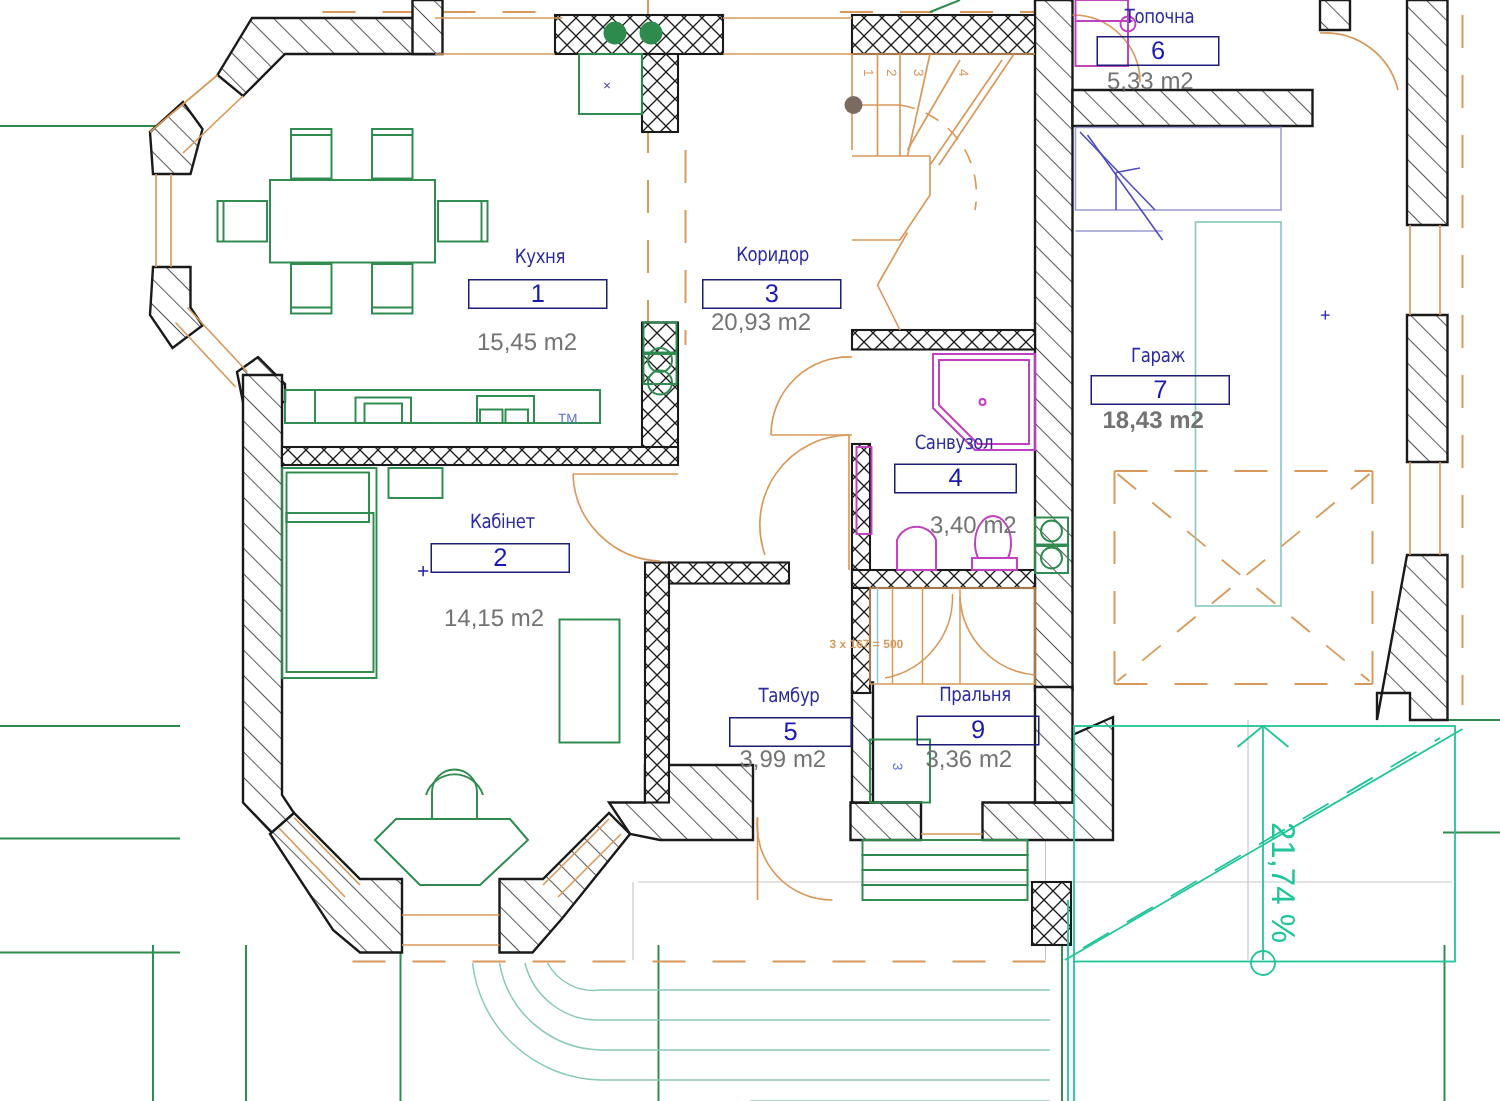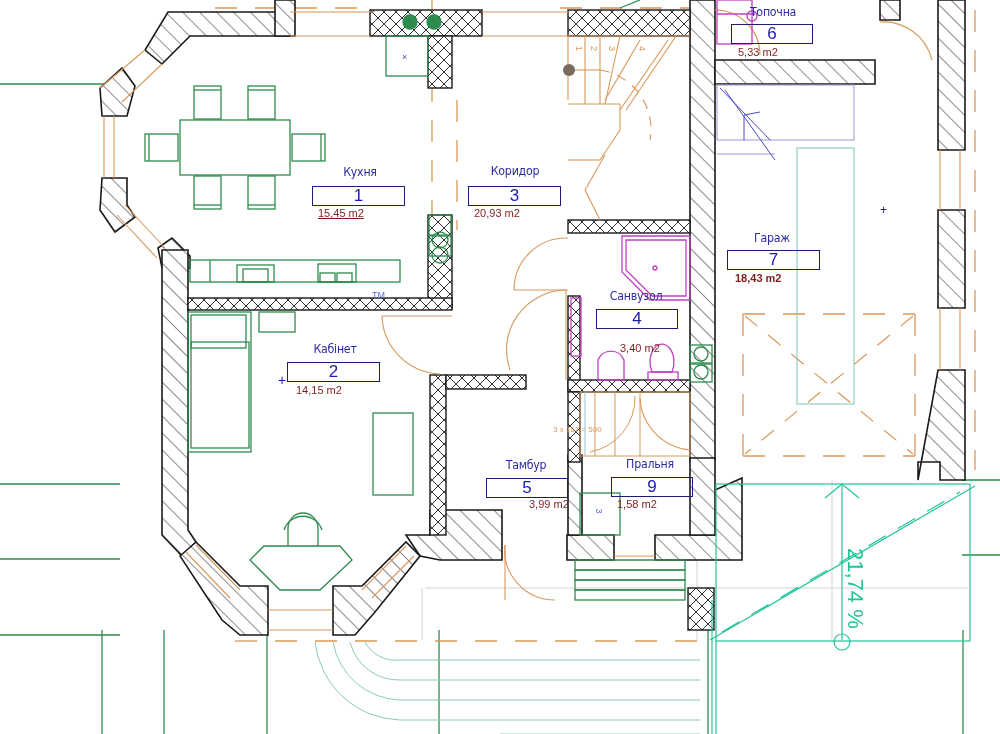--- a/index.html
+++ b/index.html
@@ -1,22 +1,22 @@
 <!DOCTYPE html>
 <html><head>
 <meta charset="utf-8">
 <style>
   html, body { margin:0; padding:0; background:#ffffff; }
   body { width:1000px; height:734px; overflow:hidden; position:relative; font-family:"Liberation Sans", sans-serif; }
   #plan { position:absolute; left:0; top:0; width:1000px; height:734px; }
   .room-label { position:absolute; color:#2b2ba0; font-family:"DejaVu Sans", sans-serif; font-size:13px; text-align:center; letter-spacing:-0.3px; transform:scaleX(0.85); }
   .room-box { position:absolute; border:1.3px solid #1c1c7a; height:20px; box-sizing:border-box; color:#1a1ab0; font-size:17px; line-height:18px; text-align:center; }
-  .room-area { position:absolute; color:#7f1d1d; font-size:11px; white-space:nowrap; }
+  .room-area { position:absolute; color:#737373; font-size:16px; white-space:nowrap; }
   .slope { position:absolute; left:826px; top:548px; color:#22c49a; font-size:22px; transform:rotate(90deg); transform-origin:left top; white-space:nowrap; left:868px; }
-  .stair-note { position:absolute; color:#d99a60; font-size:8px; }
+  .stair-note { position:absolute; color:#d99a60; font-size:8px;font-weight:bold; }
   .tm { position:absolute; color:#5a6fd8; font-size:9px; }
 </style>
 </head>
 <body>
 
 <svg id="plan" viewBox="0 0 1000 734" xmlns="http://www.w3.org/2000/svg">
   <defs>
     <pattern id="hatch" patternUnits="userSpaceOnUse" width="12" height="12" patternTransform="rotate(-45)">
       <rect width="12" height="12" fill="#fff"></rect>
       <line x1="0" y1="0" x2="0" y2="12" stroke="#1a1a1a" stroke-width="1"></line>
@@ -296,47 +296,47 @@
     <line x1="712" y1="600" x2="712" y2="734"></line>
     <line x1="716" y1="641" x2="716" y2="734"></line>
   </g>
 
   <text x="402" y="60" font-size="9" fill="#4a4ac0" font-family="Liberation Sans, sans-serif">×</text>
   <text x="880" y="214" font-size="12" fill="#1a1ab0" font-family="Liberation Sans, sans-serif">+</text>
 </svg>
 
 <div class="room-label" style="left:320px;top:164px;width:80px;">Кухня</div>
 <div class="room-box" style="left:312px;top:186px;width:93px;">1</div>
-<div class="room-area" style="left:318px;top:207px;text-decoration:underline;">15,45 m2</div>
+<div class="room-area" style="left:318px;top:220px;">15,45 m2</div>
 
 <div class="room-label" style="left:475px;top:163px;width:80px;">Коридор</div>
 <div class="room-box" style="left:468px;top:186px;width:93px;">3</div>
 <div class="room-area" style="left:474px;top:207px;">20,93 m2</div>
 
 <div class="room-label" style="left:295px;top:341px;width:80px;">Кабінет</div>
 <div class="room-box" style="left:287px;top:362px;width:93px;">2</div>
-<div class="room-area" style="left:296px;top:384px;">14,15 m2</div>
+<div class="room-area" style="left:296px;top:404px;">14,15 m2</div>
 <div class="tm" style="left:278px;top:372px;color:#1a1ab0;font-size:14px;">+</div>
 
 <div class="room-label" style="left:596px;top:288px;width:80px;">Санвузол</div>
 <div class="room-box" style="left:596px;top:309px;width:82px;">4</div>
 <div class="room-area" style="left:602px;top:342px;margin-left:18px;">3,40 m2</div>
 
 <div class="room-label" style="left:733px;top:4px;width:80px;">Топочна</div>
 <div class="room-box" style="left:731px;top:24px;width:82px;">6</div>
 <div class="room-area" style="left:738px;top:46px;">5,33 m2</div>
 
 <div class="room-label" style="left:732px;top:230px;width:80px;">Гараж</div>
 <div class="room-box" style="left:727px;top:250px;width:93px;">7</div>
 <div class="room-area" style="left:735px;top:272px;font-weight:bold;">18,43 m2</div>
 
 <div class="room-label" style="left:486px;top:457px;width:80px;">Тамбур</div>
 <div class="room-box" style="left:486px;top:478px;width:82px;">5</div>
-<div class="room-area" style="left:493px;top:498px;margin-left:36px;">3,99 m2</div>
+<div class="room-area" style="left:493px;top:498px;">3,99 m2</div>
 
 <div class="room-label" style="left:610px;top:456px;width:80px;">Пральня</div>
 <div class="room-box" style="left:611px;top:477px;width:82px;">9</div>
-<div class="room-area" style="left:617px;top:498px;">1,58 m2</div>
+<div class="room-area" style="left:617px;top:498px;">3,36 m2</div>
 
 <div class="stair-note" style="left:553px;top:425px;">3 x 167 = 500</div>
-<div class="tm" style="left:372px;top:274px;margin-top:16px;">ТМ</div>
+<div class="tm" style="left:372px;top:274px;">ТМ</div>
 <div class="tm" style="left:596px;top:506px;transform:rotate(90deg);">3</div>
 <div class="slope" style="top:548px;left:868px;">21,74 %</div>
 
 </body></html>

